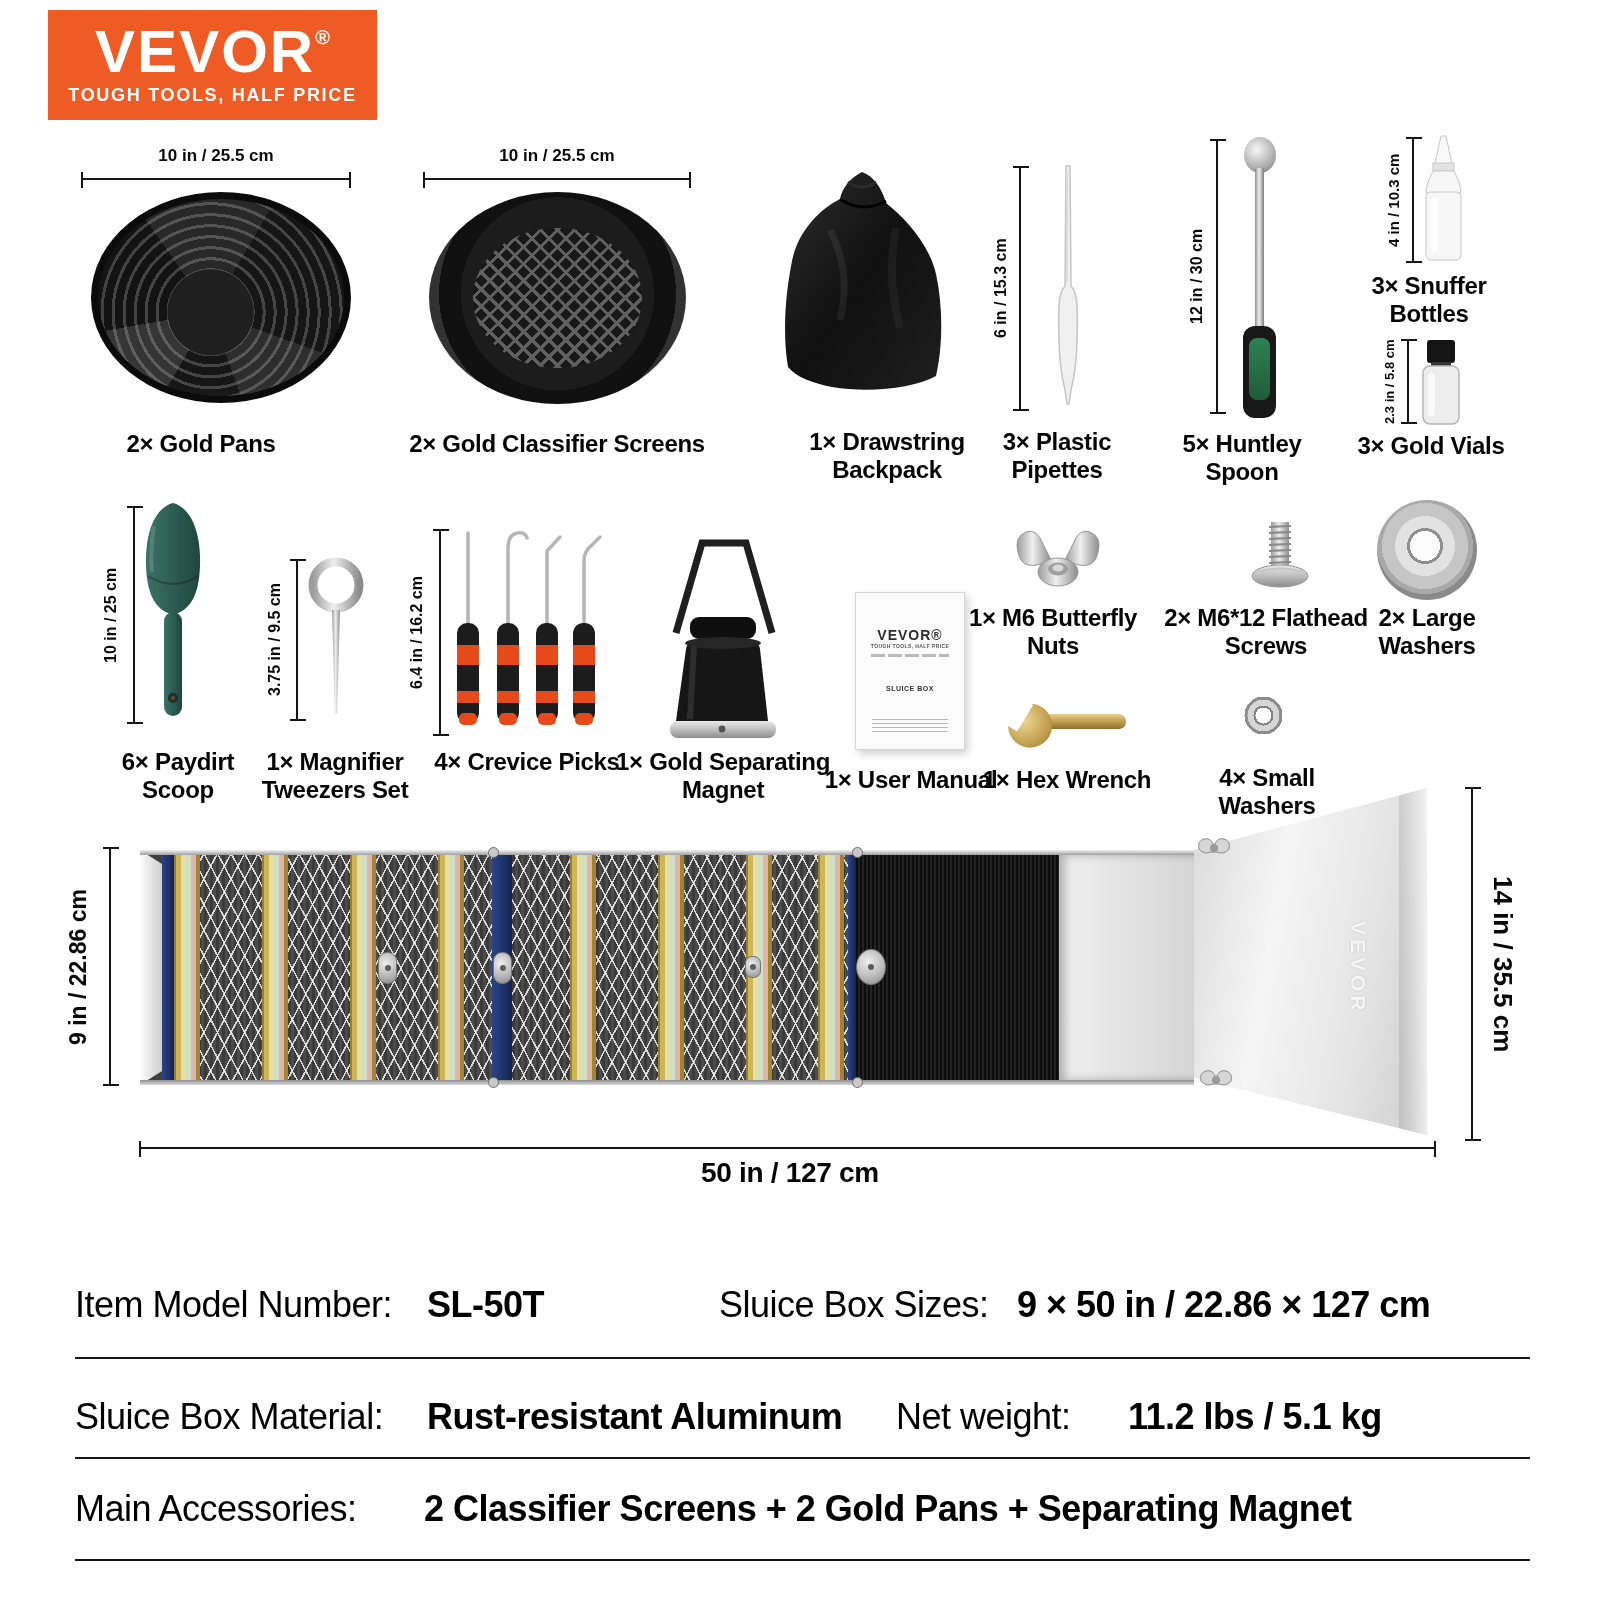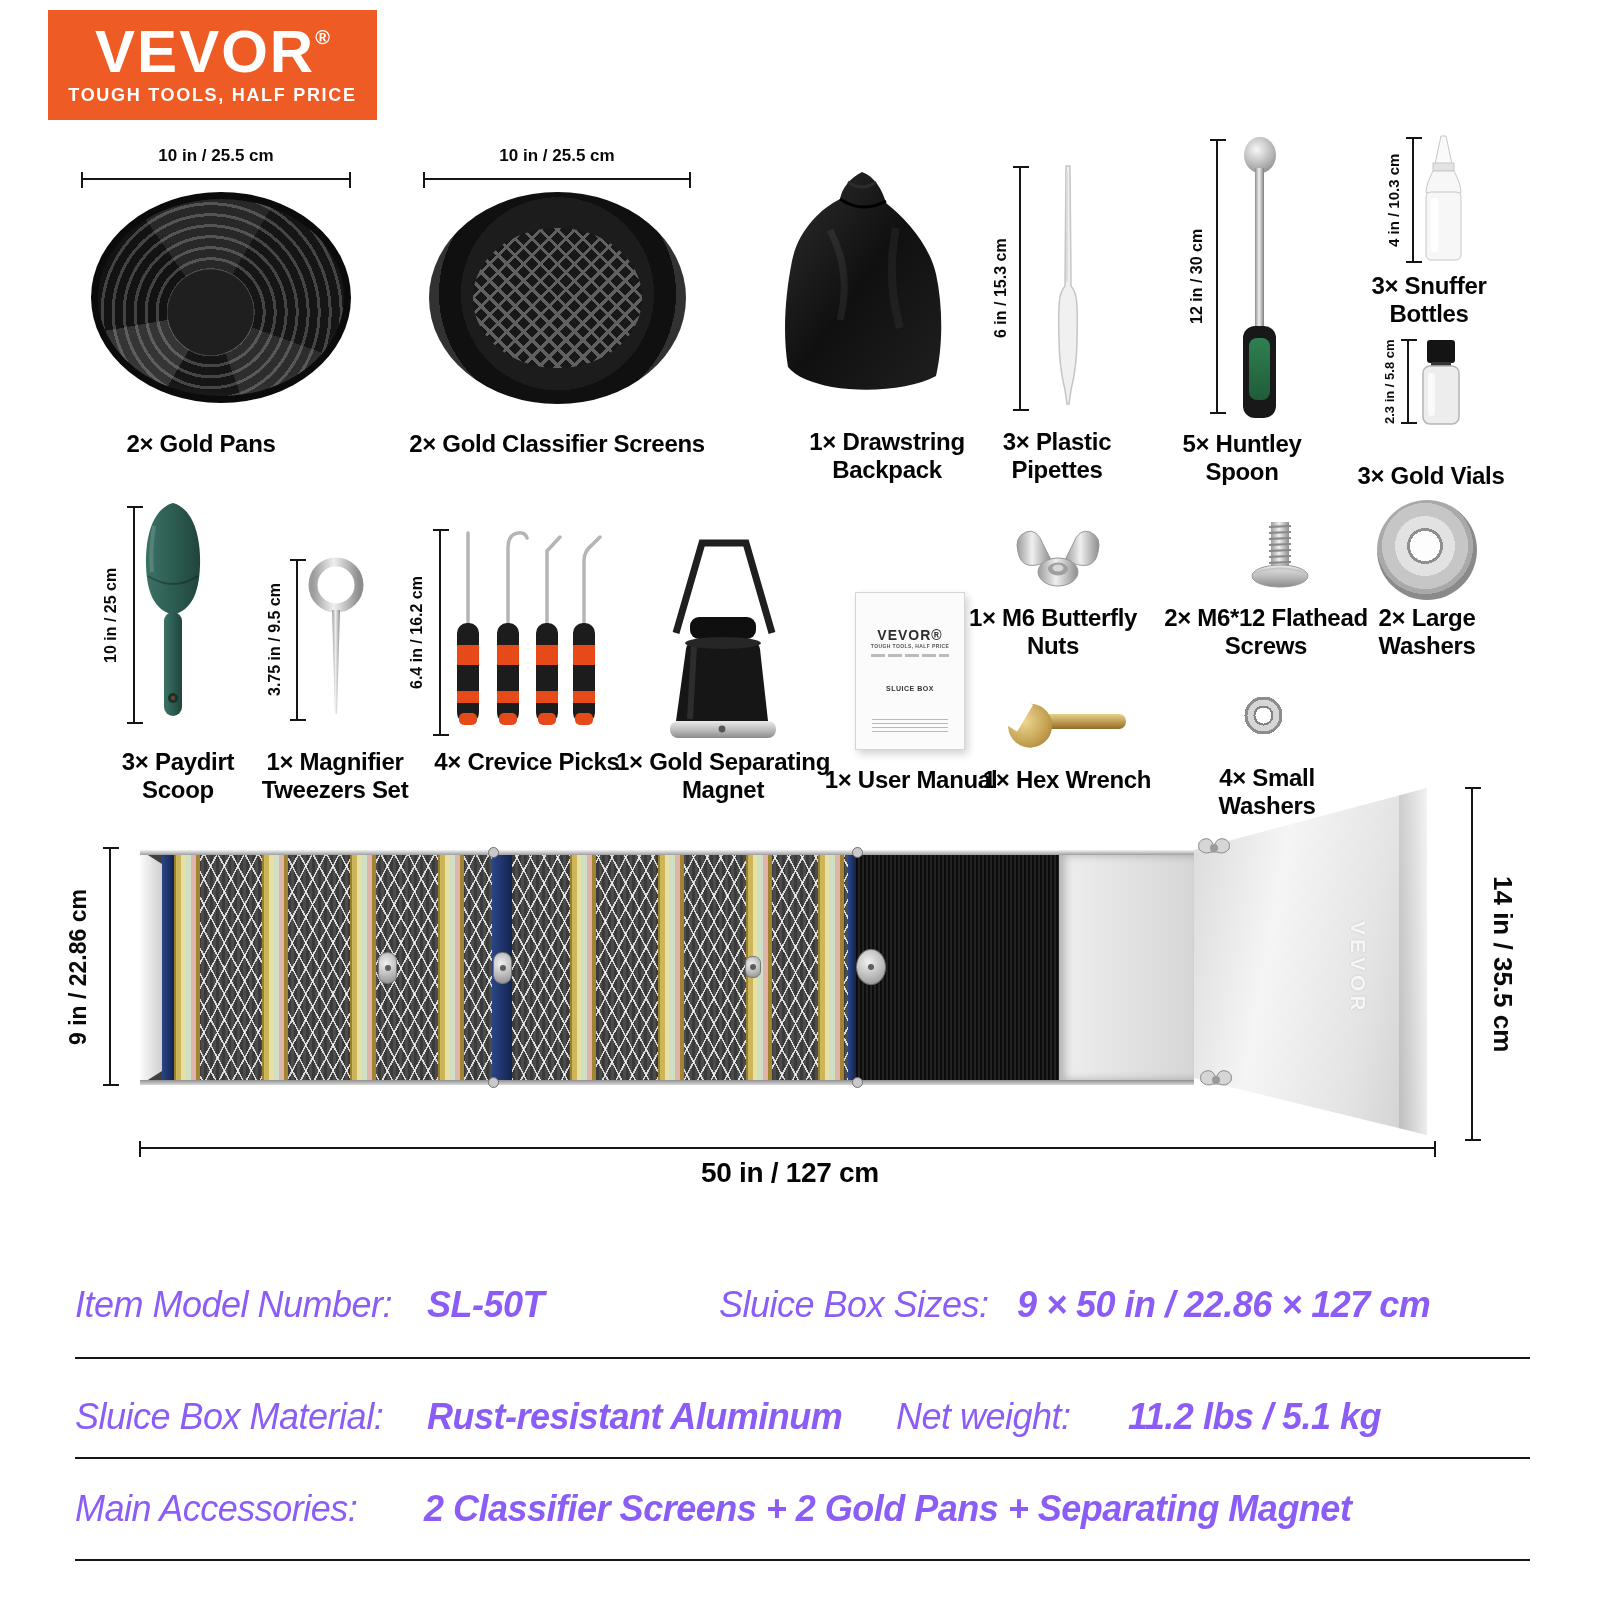--- a/index.html
+++ b/index.html
@@ -112,21 +112,21 @@
     clip-path:polygon(0 17.6%, 100% 0%, 100% 98.6%, 0 82.4%);
     background:linear-gradient(100deg,#dadada,#f5f5f5 35%,#e4e4e4 70%,#cccccc);}
   .flare-fold{position:absolute;right:0;top:0;width:28px;height:100%;
     background:linear-gradient(90deg, rgba(0,0,0,.10), rgba(255,255,255,.65));}
   .flare-wm{position:absolute;left:150px;top:95px;height:170px;width:28px;writing-mode:vertical-rl;
     display:flex;align-items:center;justify-content:center;
     font-size:21px;font-weight:bold;letter-spacing:4px;color:rgba(255,255,255,.85);text-shadow:0 0 2px rgba(160,160,160,.6);}
   .wingnut-sm{position:absolute;width:36px;height:26px;}
 
   
-  .spec{position:absolute;font-size:36px;letter-spacing:-0.5px;white-space:nowrap;color:#8b5cf6;font-style:italic;}
+  .spec{position:absolute;font-size:36px;letter-spacing:-0.5px;white-space:nowrap;color:#000000;}
   .spec.bold{font-weight:bold;}
   .divider{position:absolute;left:75px;width:1455px;height:2px;background:#161616;}
 
   .sluice-label{left:590px;top:1086px;width:400px;font-size:28px;}
   .sluice-len{left:590px;top:1156px;width:400px;font-size:28px;}
 </style>
 </head>
 <body>
 
 <div class="canvas">
@@ -208,33 +208,33 @@
   <div class="lbl" style="left:1359px;top:272px;width:140px;">3× Snuffer Bottles</div>
 
   <div class="vdim" style="left:1407px;top:340px;height:83px;"></div>
   <div class="vtext" style="left:1378px;top:336px;height:92px;width:22px;font-size:13px;">2.3 in / 5.8 cm</div>
   <svg class="abs" style="left:1417px;top:338px;" width="48" height="90" viewBox="0 0 48 90">
     <rect x="10" y="2" width="28" height="23" rx="3" fill="#141414"></rect>
     <rect x="14" y="24" width="20" height="5" fill="#333"></rect>
     <rect x="6" y="28" width="36" height="58" rx="7" fill="#ededed" stroke="#b5b5b5" stroke-width="1.5"></rect>
     <rect x="11" y="35" width="7" height="43" rx="3" fill="#fafafa"></rect>
   </svg>
-  <div class="lbl nowrap" style="left:1331px;top:462px;width:200px;">3× Gold Vials</div>
+  <div class="lbl nowrap" style="left:1331px;top:432px;width:200px;">3× Gold Vials</div>
 
   <div class="vdim" style="left:133px;top:507px;height:216px;"></div>
   <div class="vtext" style="left:98px;top:507px;height:216px;width:26px;font-size:16px;">10 in / 25 cm</div>
   <svg class="abs" style="left:140px;top:500px;" width="66" height="232" viewBox="0 0 66 232">
     <path d="M33,3 C14,8 5,34 6,66 C7,94 15,110 33,115 C51,110 59,94 60,66 C61,34 52,8 33,3 Z" fill="url(#scg)"></path>
     <path d="M8,76 Q33,92 58,76" stroke="rgba(0,0,0,.28)" stroke-width="2" fill="none"></path>
     <path d="M14,26 Q10,50 12,72" stroke="rgba(255,255,255,.15)" stroke-width="4" fill="none"></path>
     <rect x="24" y="112" width="18" height="104" rx="9" fill="url(#scg)"></rect>
     <circle cx="33" cy="198" r="5" fill="#15332c"></circle>
       <circle cx="33" cy="198" r="2.2" fill="#7c3b2a"></circle>
   </svg>
-  <div class="lbl" style="left:113px;top:748px;width:130px;">3× Paydirt Scoop</div>
+  <div class="lbl" style="left:113px;top:748px;width:130px;">6× Paydirt Scoop</div>
 
   <div class="vdim" style="left:296px;top:560px;height:160px;"></div>
   <div class="vtext" style="left:262px;top:556px;height:168px;width:26px;font-size:16px;">3.75 in / 9.5 cm</div>
   <svg class="abs" style="left:306px;top:556px;" width="60" height="168" viewBox="0 0 60 168">
     <circle cx="30" cy="29" r="23" fill="none" stroke="url(#slv)" stroke-width="9"></circle>
     <polygon points="26,54 34,54 31,158 29,158" fill="url(#slv)"></polygon>
   </svg>
   <div class="lbl" style="left:255px;top:748px;width:160px;">1× Magnifier Tweezers Set</div>
 
   <div class="vdim" style="left:439px;top:530px;height:205px;"></div>

